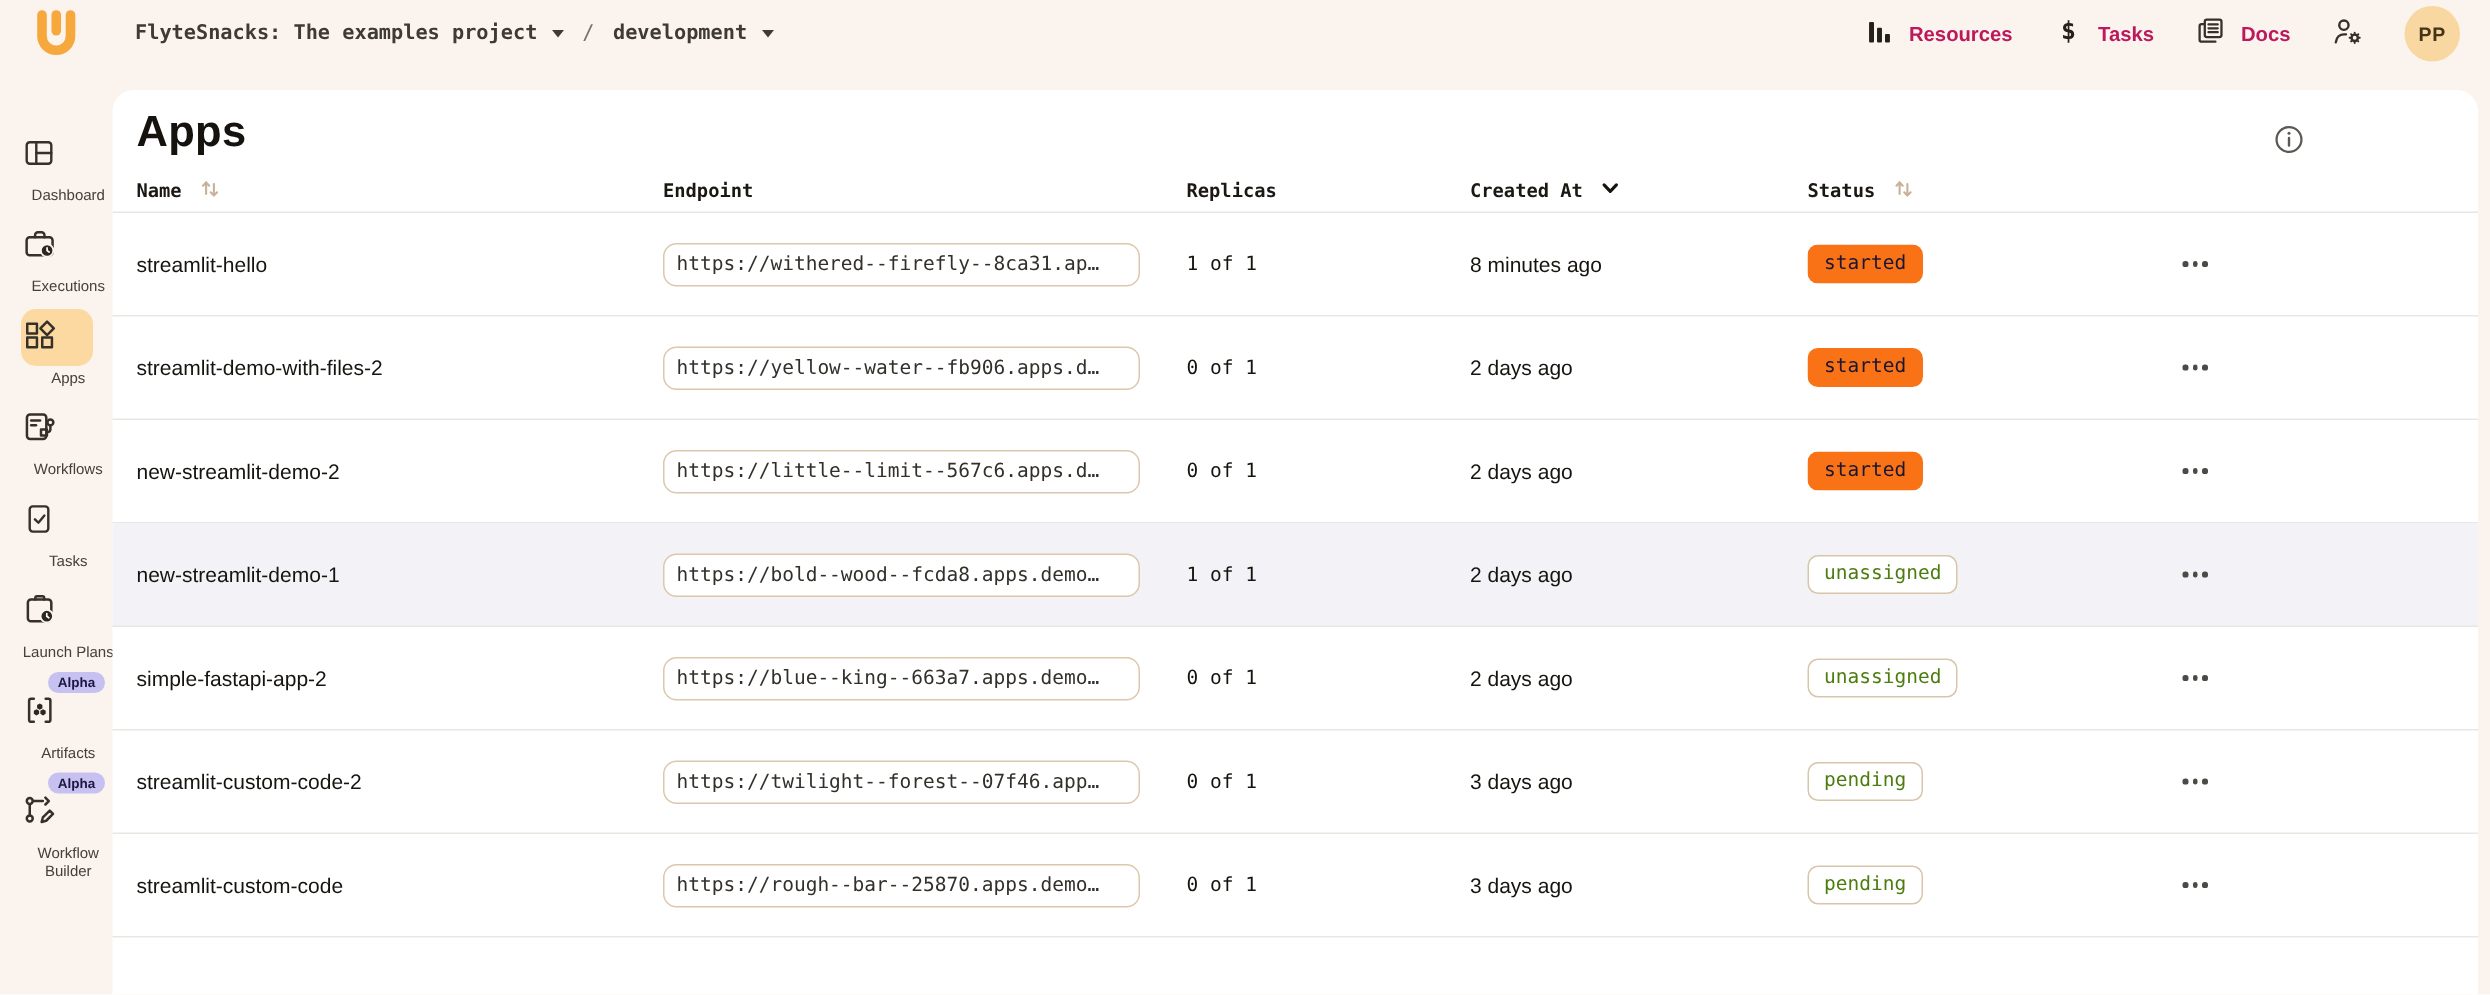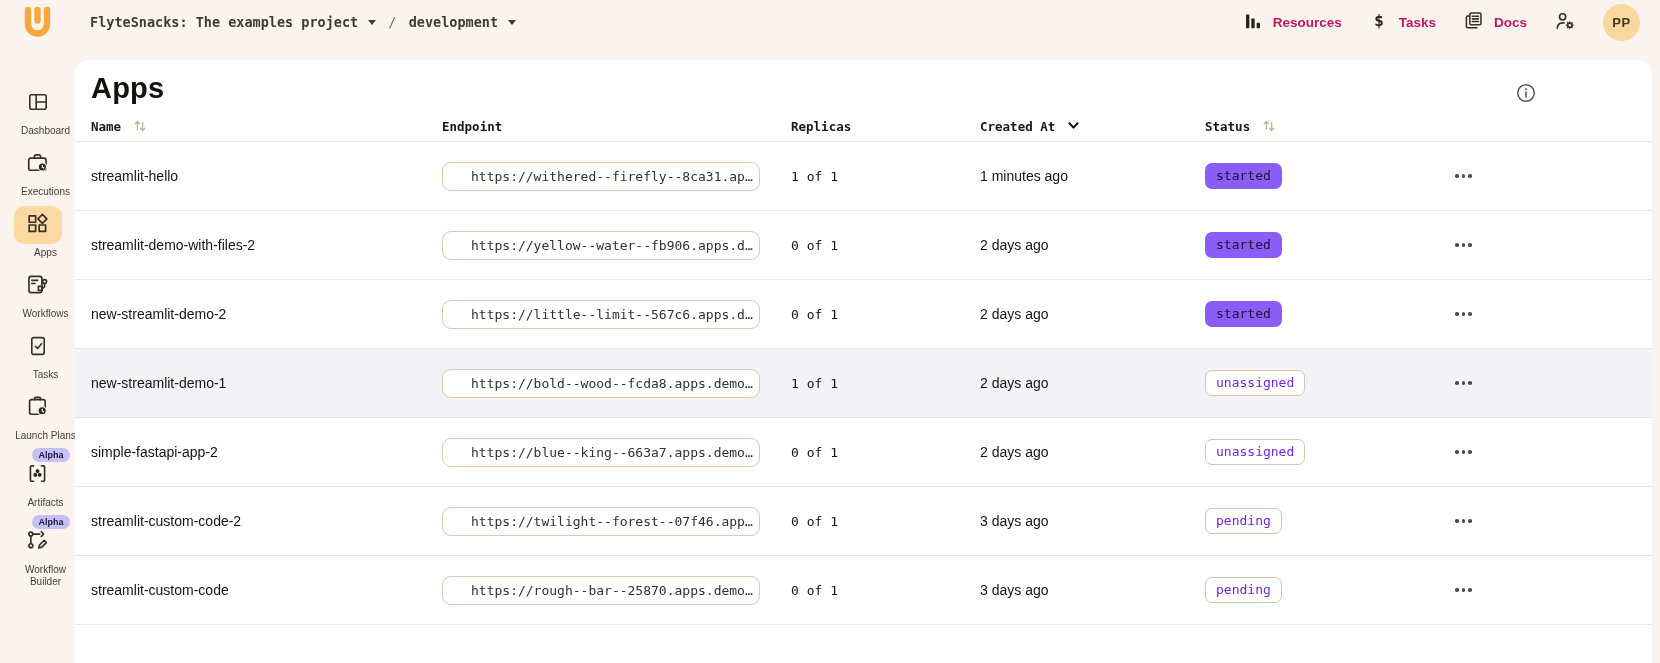--- a/index.html
+++ b/index.html
@@ -21,44 +21,44 @@
   .crumb-sep{color:#787068;font-weight:400;}
   .top-right{margin-left:auto;display:flex;align-items:center;gap:26px;}
   .top-action{display:flex;align-items:center;gap:9px;background:none;border:none;padding:0;cursor:pointer;font-family:var(--sans);font-size:13.5px;font-weight:700;color:#be185d;}
   .icon-btn{background:none;border:none;padding:0;cursor:pointer;display:flex;align-items:center;}
   .avatar{width:37px;height:37px;border-radius:50%;background:#f8d7a0;border:none;cursor:pointer;font-family:var(--sans);font-weight:700;font-size:13px;color:#43351a;display:flex;align-items:center;justify-content:center;letter-spacing:.5px;}
 
   
   .sidebar{position:absolute;left:0;top:60px;width:75px;height:603px;background:var(--cream);display:flex;flex-direction:column;align-items:center;padding-top:24px;box-sizing:border-box;}
   .side-item{display:flex;flex-direction:column;align-items:center;margin-bottom:8px;background:none;border:none;padding:0;cursor:pointer;}
   .side-item.has-badge{margin-top:6px;}
-  .icon-box{position:relative;width:48px;height:38px;display:flex;align-items:center;justify-content:center;border-radius:10px;}
+  .icon-box{position:relative;width:48px;height:38px;display:flex;align-items:center;border-radius:10px;}
   .side-item.active .icon-box{background:#fbd9a1;}
   .side-label{font-family:var(--sans);font-size:10px;color:#44403a;margin-top:3px;line-height:12px;text-align:center;width:66px;margin-left:16px;}
   .alpha-badge{position:absolute;top:-8px;right:-8px;background:#c7c1f1;color:#1c1744;font-family:var(--sans);font-size:9px;font-weight:700;padding:2px 6px;border-radius:7px;line-height:10px;}
 
   
   .card{position:absolute;left:75px;top:60px;width:1577px;height:603px;background:#fff;border-radius:14px 14px 0 0;box-sizing:border-box;}
   .card-head{display:flex;align-items:flex-start;justify-content:space-between;padding:11px 116px 0 16px;height:41px;}
   .page-title{font-family:var(--sans);font-size:29px;font-weight:700;letter-spacing:.2px;color:#16130f;margin:0;line-height:34px;}
   .info-btn{background:none;border:none;padding:0;cursor:pointer;margin-top:12px;}
 
   .t-head,.t-row{display:grid;grid-template-columns:351px 349px 189px 225px 242px 1fr;align-items:center;padding-left:16px;box-sizing:border-box;}
   .t-head{height:30px;border-bottom:1px solid #e9e6e1;}
   .h-cell{display:flex;align-items:center;gap:12px;font-family:var(--mono);font-size:12.5px;font-weight:700;color:#1b1813;background:none;border:none;padding:0;text-align:right;}
   .h-cell.sortable{cursor:pointer;}
   .t-row{height:69px;border-bottom:1px solid #eae7e2;}
   .t-row.hl{background:#f3f2f7;}
   .cell-name{font-family:var(--sans);font-size:14px;color:#16140f;}
-  .endpoint-pill{display:flex;align-items:center;width:318px;box-sizing:border-box;padding:6px 28px;border:1px solid #dcc8ab;border-radius:9px;background:#fff;cursor:pointer;font-family:var(--mono);font-size:13px;color:#33302b;white-space:nowrap;overflow:hidden;}
+  .endpoint-pill{display:flex;align-items:center;width:318px;box-sizing:border-box;padding:6px 8px;border:1px solid #dcc8ab;border-radius:9px;background:#fff;cursor:pointer;font-family:var(--mono);font-size:13px;color:#33302b;white-space:nowrap;overflow:hidden;}
   .cell-replicas{font-family:var(--mono);font-size:13px;color:#16140f;}
   .cell-created{font-family:var(--sans);font-size:14px;color:#16140f;}
   .status-badge{display:inline-block;font-family:var(--mono);font-size:13px;padding:4px 10px;border-radius:7px;line-height:16px;}
-  .status-badge.filled{background:#8b5cf6;color:#1a1633;border:1px solid transparent;}
-  .status-badge.outline{background:#fff;color:#6d28d9;border:1.4px solid #d9c5a9;}
+  .status-badge.filled{background:#f97316;color:#1a1633;border:1px solid transparent;}
+  .status-badge.outline{background:#fff;color:#4d7c0f;border:1.4px solid #d9c5a9;}
   .dots-btn{display:flex;align-items:center;gap:3px;background:none;border:none;padding:8px 6px;margin-left:2px;cursor:pointer;width:fit-content;}
   .dots-btn i{width:3.5px;height:3.5px;border-radius:50%;background:#4c4a47;display:block;}
 </style>
 </head>
 <body>
 
 <div class="stage">
 
   <header class="topbar">
     <button class="logo-btn">
@@ -292,21 +292,21 @@
 
     <div id="rows-slot">
         <div class="t-row">
     <span class="cell-name">streamlit-hello</span>
     <span>
             <button class="endpoint-pill">
               <span>https://withered--firefly--8ca31.ap…</span>
             </button>
           </span>
     <span class="cell-replicas">1 of 1</span>
-    <span class="cell-created">1 minutes ago</span>
+    <span class="cell-created">8 minutes ago</span>
     <span><span class="status-badge filled">started</span></span>
     <button class="dots-btn">
             <i></i>
             <i></i>
             <i></i>
           </button>
   </div>
         <div class="t-row">
     <span class="cell-name">streamlit-demo-with-files-2</span>
     <span>

